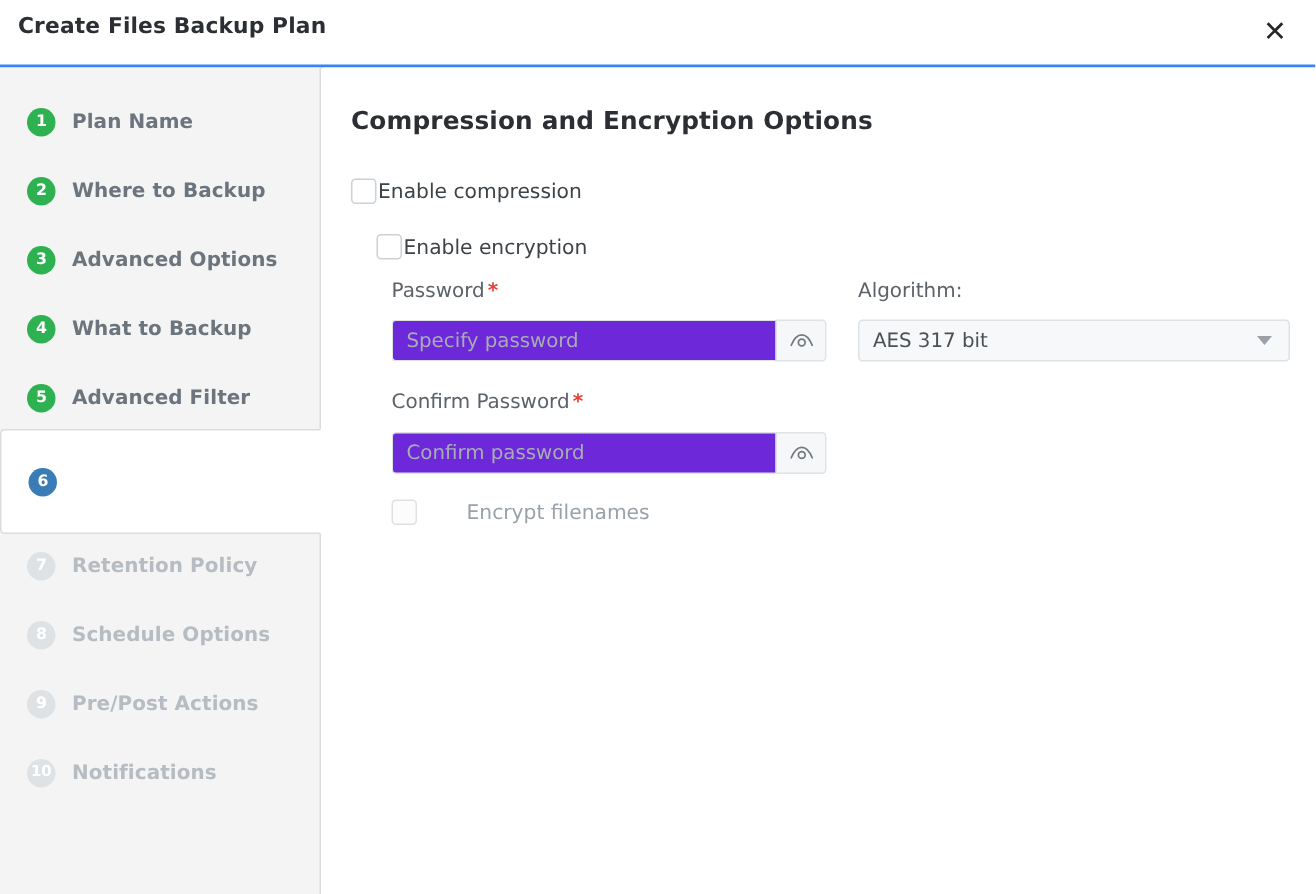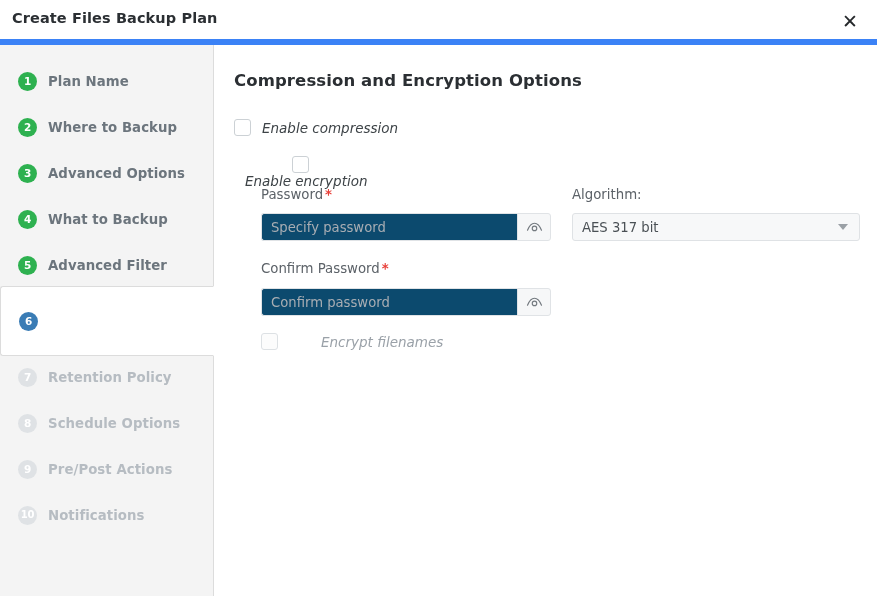--- a/index.html
+++ b/index.html
@@ -17,21 +17,21 @@
     height: 596px;
     background: #ffffff;
   }
 
   
   .dlg-header {
     position: absolute;
     left: 0; top: 0;
     width: 877px; height: 45px;
     background: #ffffff;
-    border-bottom: 6px solid #3b82f6;
+    border-bottom: 2px solid #3b82f6;
   }
   .dlg-title {
     position: absolute;
     left: 12px; top: 10px;
     font-size: 14.5px;
     font-weight: bold;
     color: #2b2f33;
     letter-spacing: 0.1px;
   }
   .dlg-close {
@@ -135,24 +135,23 @@
     cursor: pointer;
   }
   .cbox {
     width: 17px; height: 17px;
     min-width: 17px;
     border: 1px solid #ccd1d5;
     border-radius: 3px;
     background: #ffffff;
   }
   .cb-row .cb-label {
-    margin-left: 11px;
+    margin-left: 1px;
     font-size: 13.5px;
     color: #3d4347;
-    font-style: italic;
   }
   .cb-row.disabled { cursor: default; gap: 32px; }
   .cb-row.disabled .cbox { border-color: #dde1e4; background: #fcfcfc; }
   .cb-row.disabled .cb-label { color: #9aa1a8; }
 
   
   .field-label {
     position: absolute;
     font-size: 13.3px;
     color: #5c6268;
@@ -164,21 +163,21 @@
     position: absolute;
     display: flex;
     height: 28px;
   }
   .input-group .txt {
     width: 256px;
     height: 28px;
     border: 1px solid #e0e3e6;
     border-right: none;
     border-radius: 3px 0 0 3px;
-    background: #0c4a6e;
+    background: #6d28d9;
     font-size: 13.2px;
     color: #a8adb3;
     padding: 12px 9px;
     font-family: "DejaVu Sans", "Liberation Sans", sans-serif;
     outline: none;
   }
   .input-group .txt::placeholder { color: #a8adb3; opacity: 1; }
   .eye-btn {
     width: 34px; height: 28px;
     border: 1px solid #e0e3e6;
@@ -279,21 +278,21 @@
 
   <div class="content">
 
     <div class="content-title">Compression and Encryption Options</div>
 
     <div class="cb-row" style="left:19px; top:74px;">
       <span class="cbox"></span>
       <span class="cb-label">Enable compression</span>
     </div>
 
-    <div class="cb-row" style="left:19px; top:111px;flex-direction:column;">
+    <div class="cb-row" style="left:36px; top:111px;">
       <span class="cbox"></span>
       <span class="cb-label">Enable encryption</span>
     </div>
 
     <div class="field-label" style="left:46px; top:142px;">
       <span>Password</span><span class="req">*</span>
     </div>
 
     <div class="input-group" style="left:46px; top:168px;">
       <input class="txt" type="text" readonly="" placeholder="Specify password" style="">

